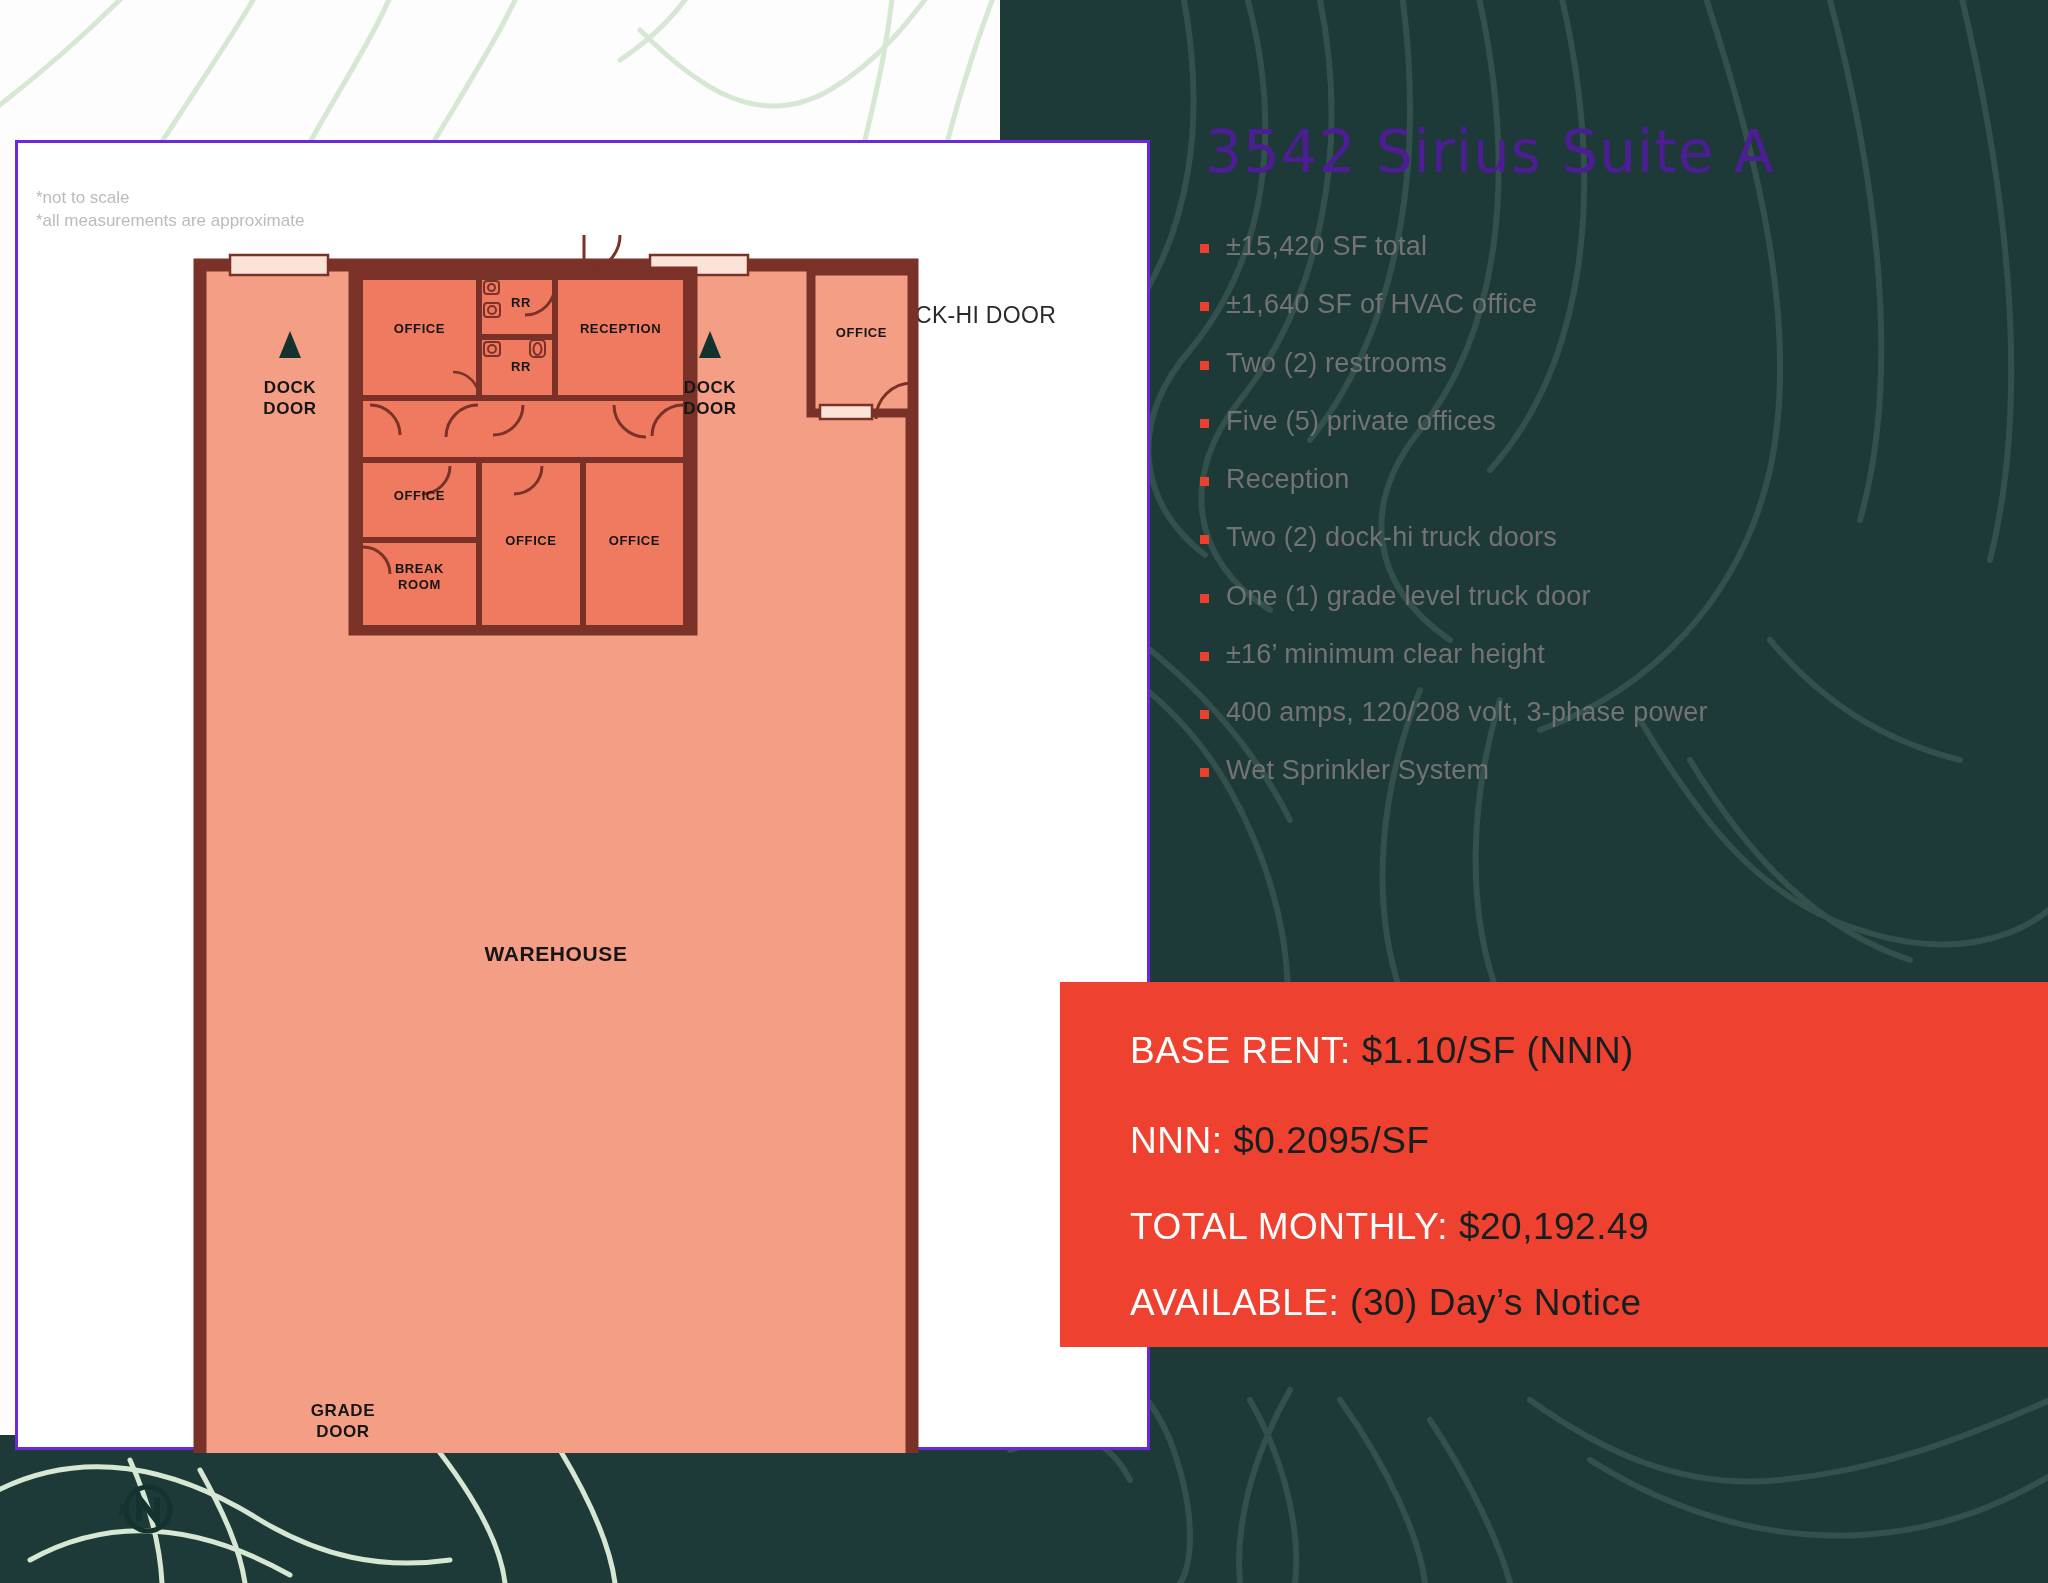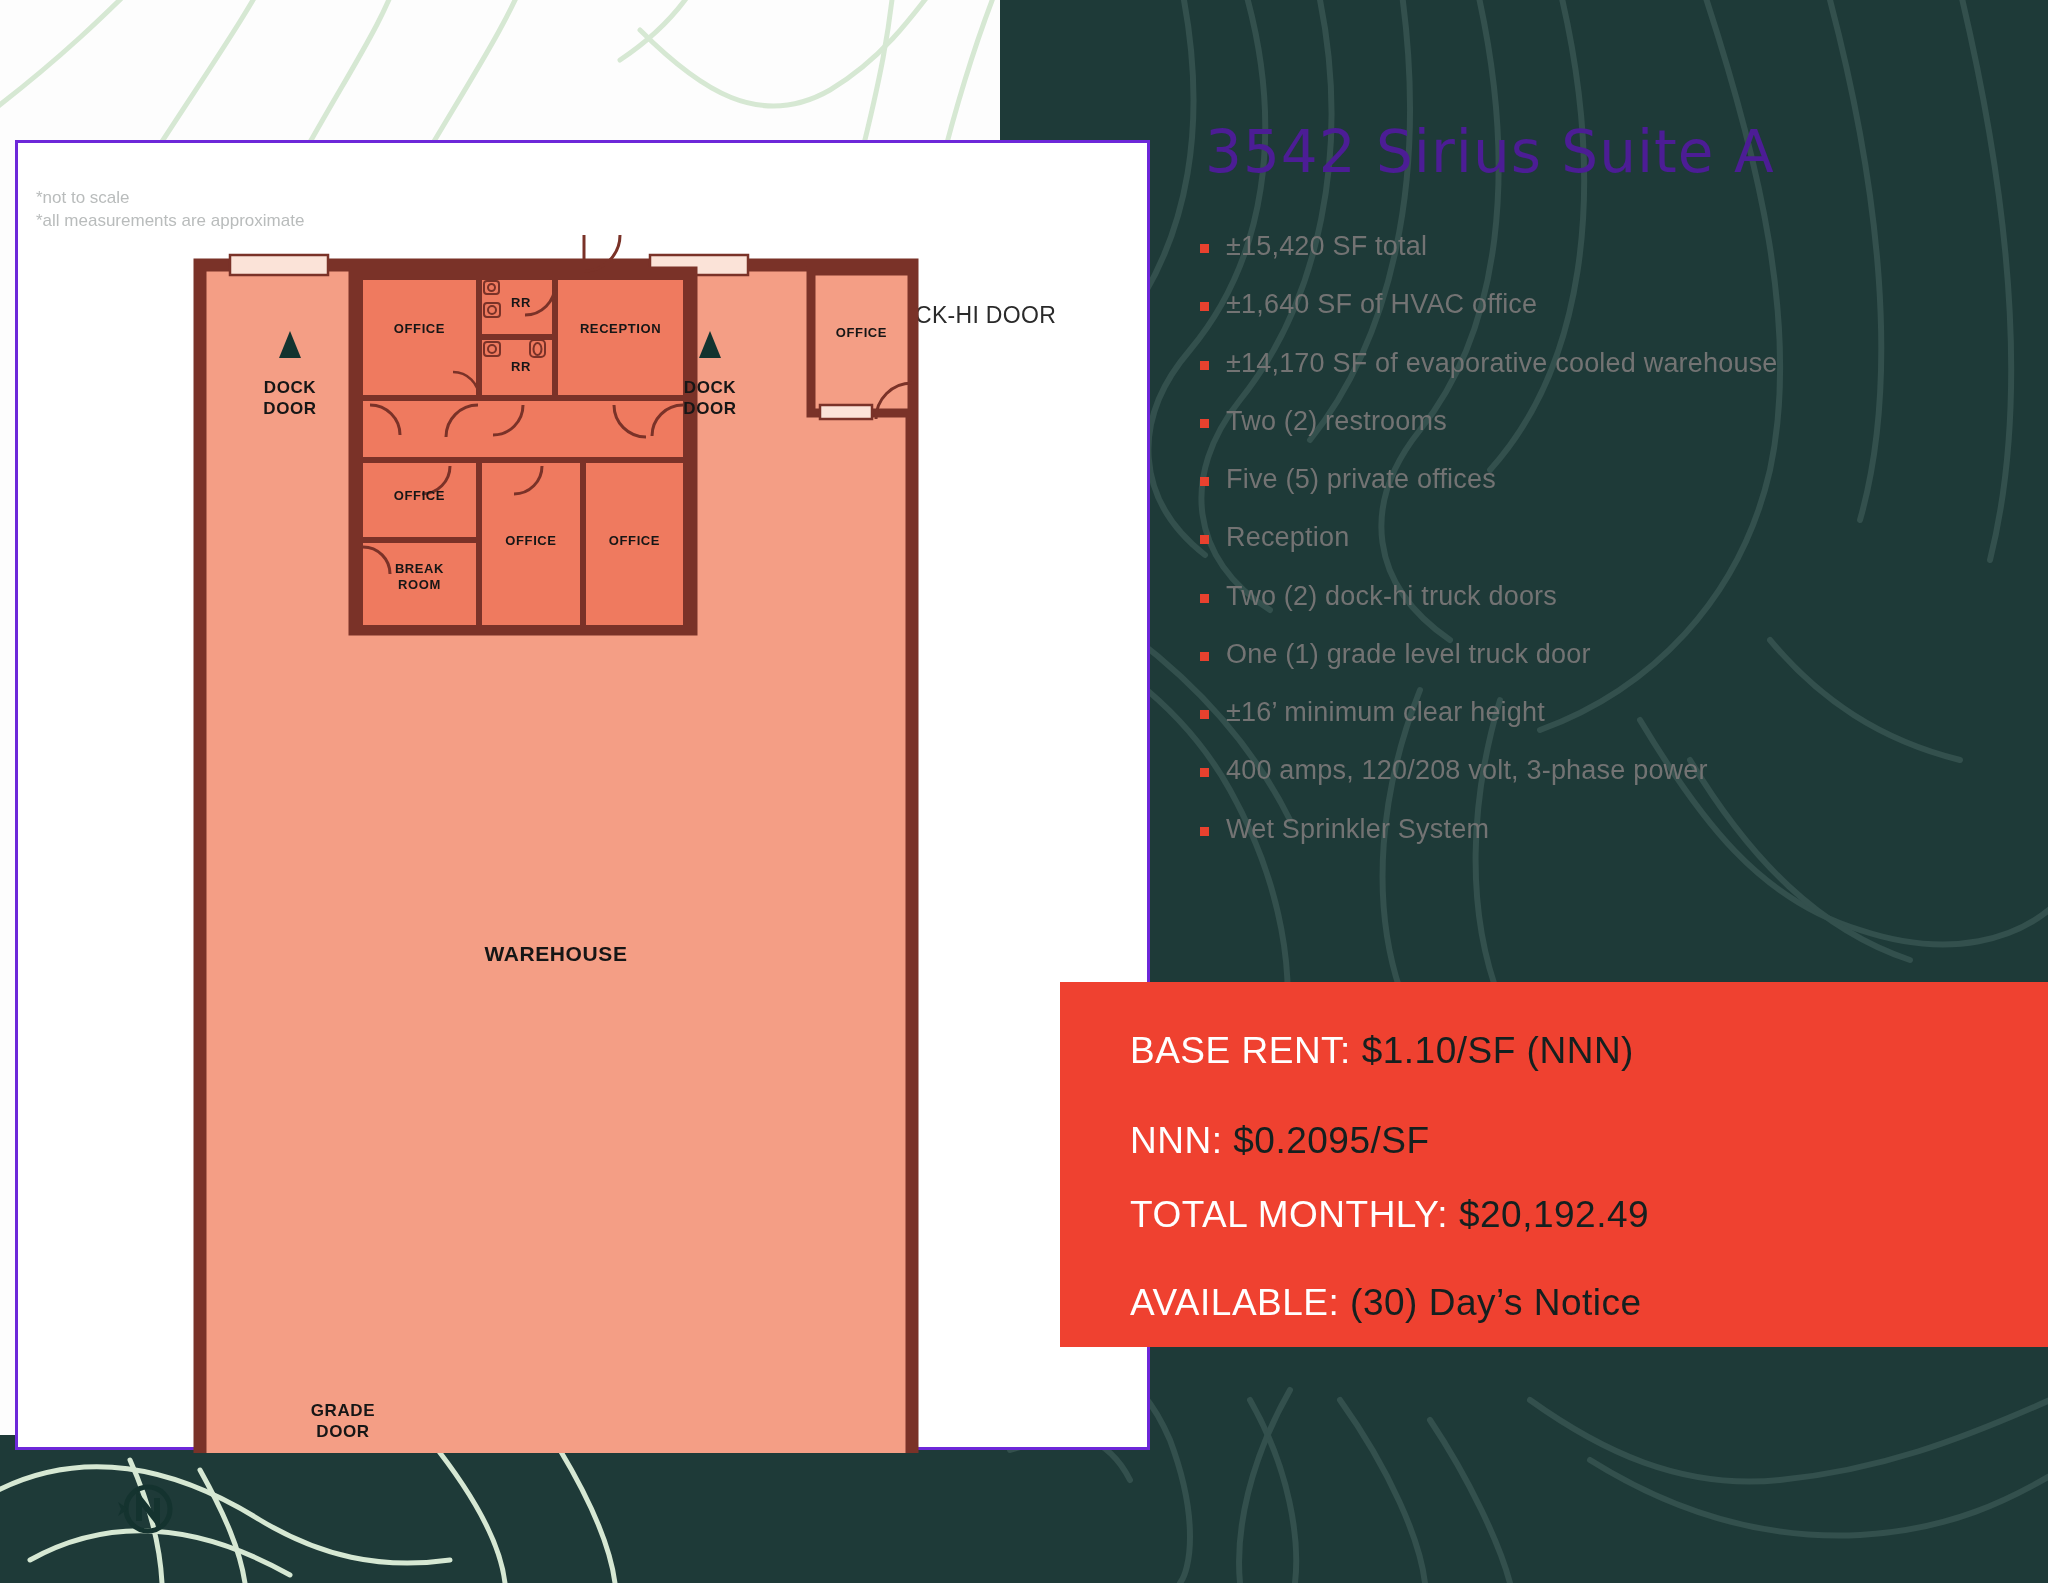--- a/index.html
+++ b/index.html
@@ -259,24 +259,20 @@
       <div class="bullet">
         <span class="bsq"></span>
         <span class="btxt">±15,420 SF total</span>
       </div>
       <div class="bullet">
         <span class="bsq"></span>
         <span class="btxt">±1,640 SF of HVAC office</span>
       </div>
       <div class="bullet">
         <span class="bsq"></span>
-        <span class="btxt">±14,170 SF of evaporative cooled warehouse</span>
-      </div>
-      <div class="bullet">
-        <span class="bsq"></span>
         <span class="btxt">Two (2) restrooms</span>
       </div>
       <div class="bullet">
         <span class="bsq"></span>
         <span class="btxt">Five (5) private offices</span>
       </div>
       <div class="bullet">
         <span class="bsq"></span>
         <span class="btxt">Reception</span>
       </div>
@@ -304,21 +300,21 @@
 
     <div class="price-box">
       <div class="price-row" style="top:48px;">
         <span class="lbl">BASE RENT:</span>
         <span class="val"> $1.10/SF (NNN)</span>
       </div>
       <div class="price-row" style="top:138px;">
         <span class="lbl">NNN:</span>
         <span class="val"> $0.2095/SF</span>
       </div>
-      <div class="price-row" style="top:212px;">
+      <div class="price-row" style="top:224px;">
         <span class="lbl">TOTAL MONTHLY:</span>
         <span class="val"> $20,192.49</span>
       </div>
       <div class="price-row" style="top:300px;">
         <span class="lbl">AVAILABLE:</span>
         <span class="val"> (30) Day’s Notice</span>
       </div>
     </div>
   </div>
 

